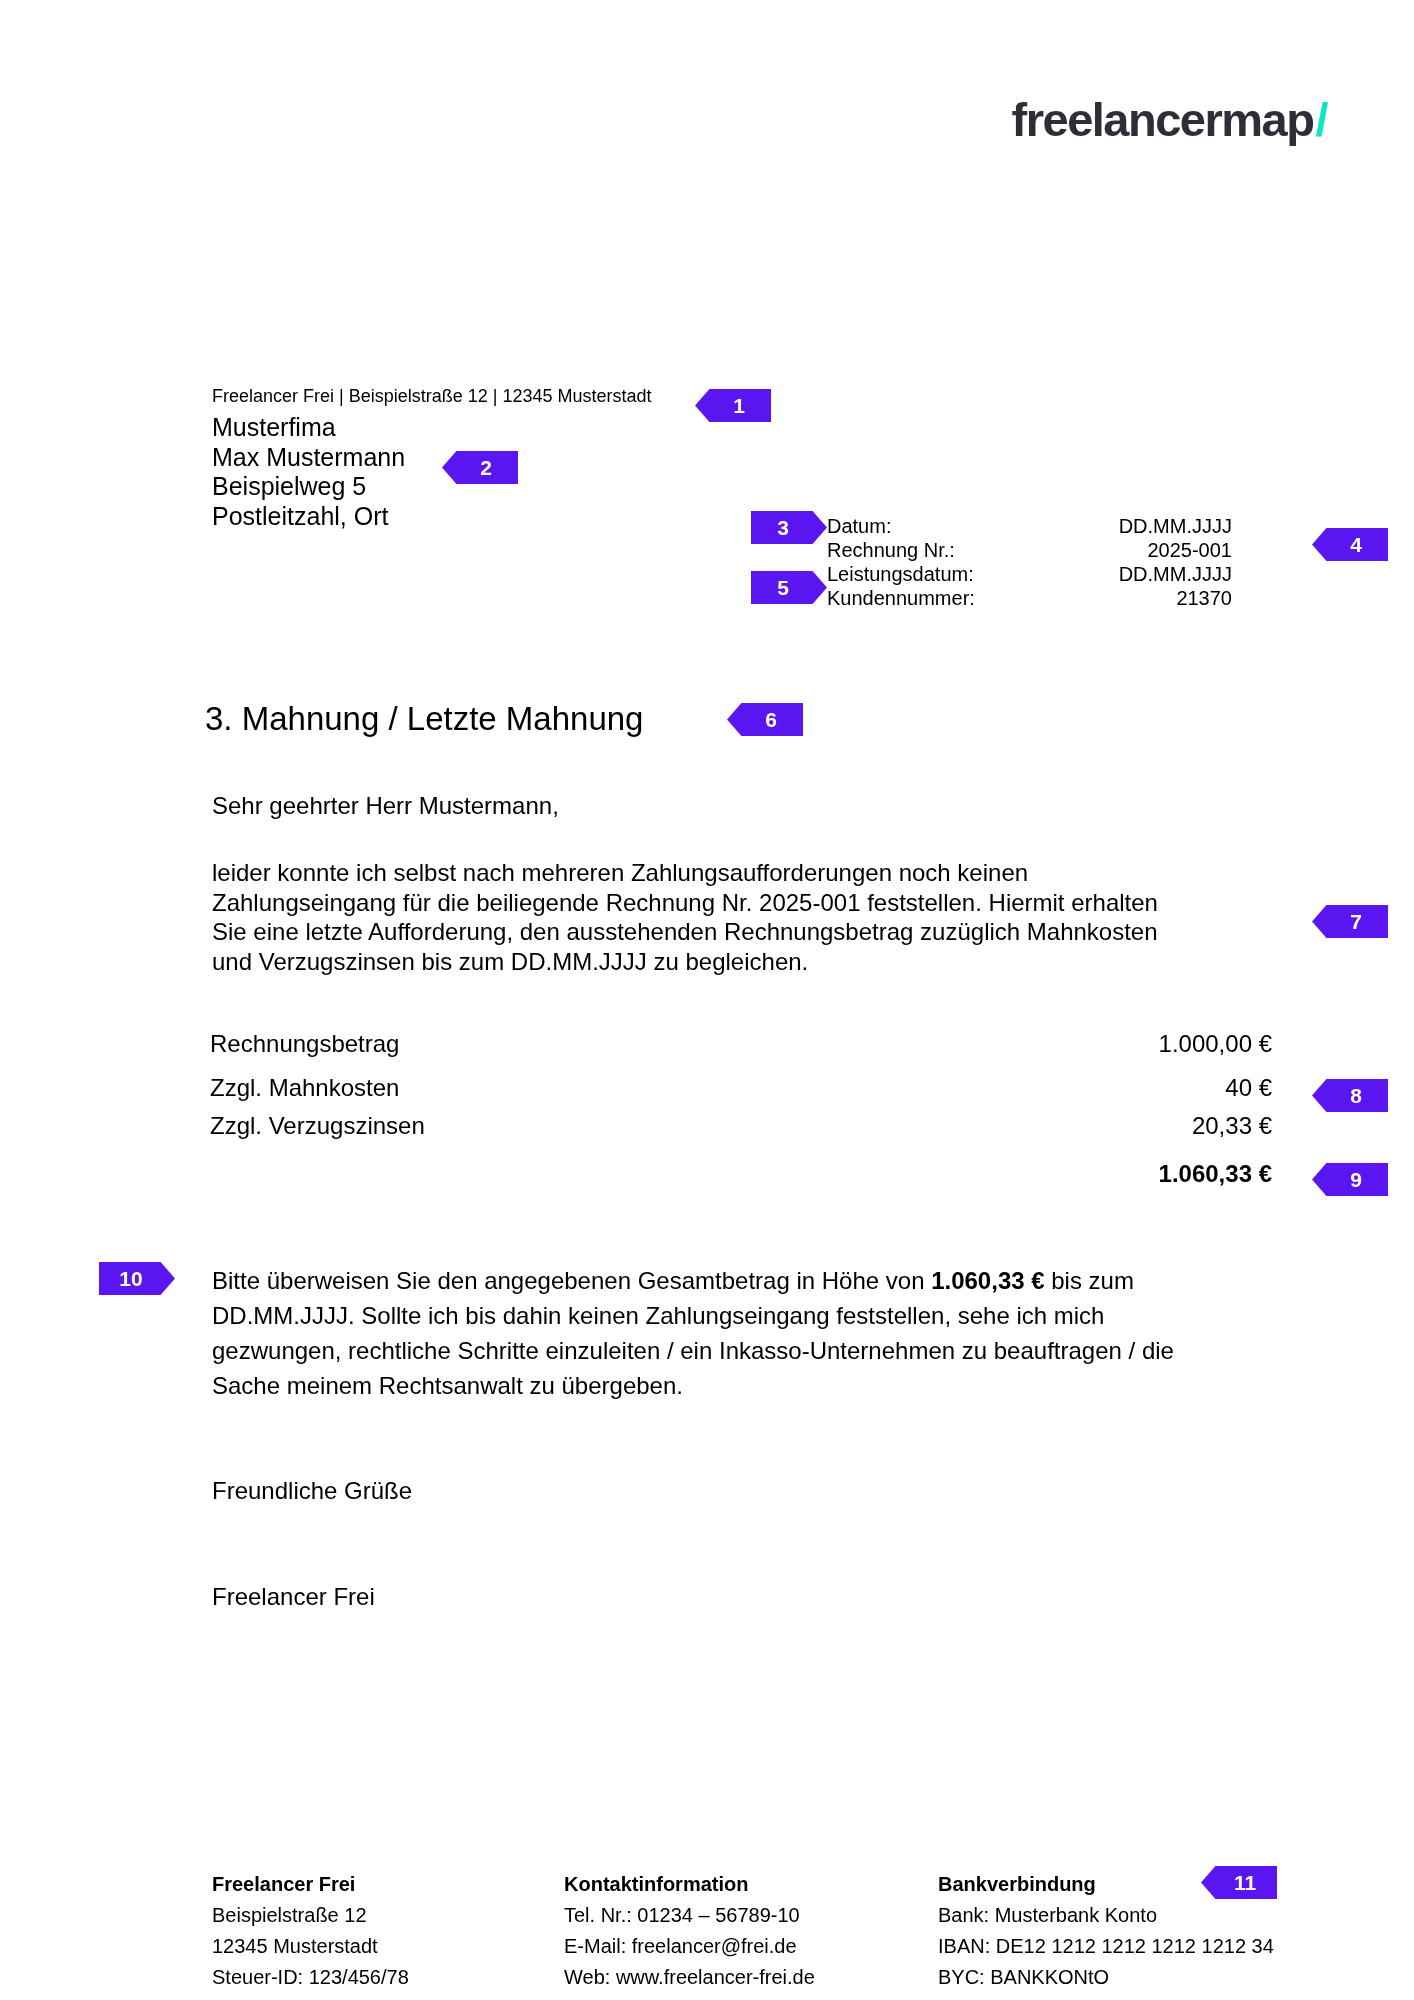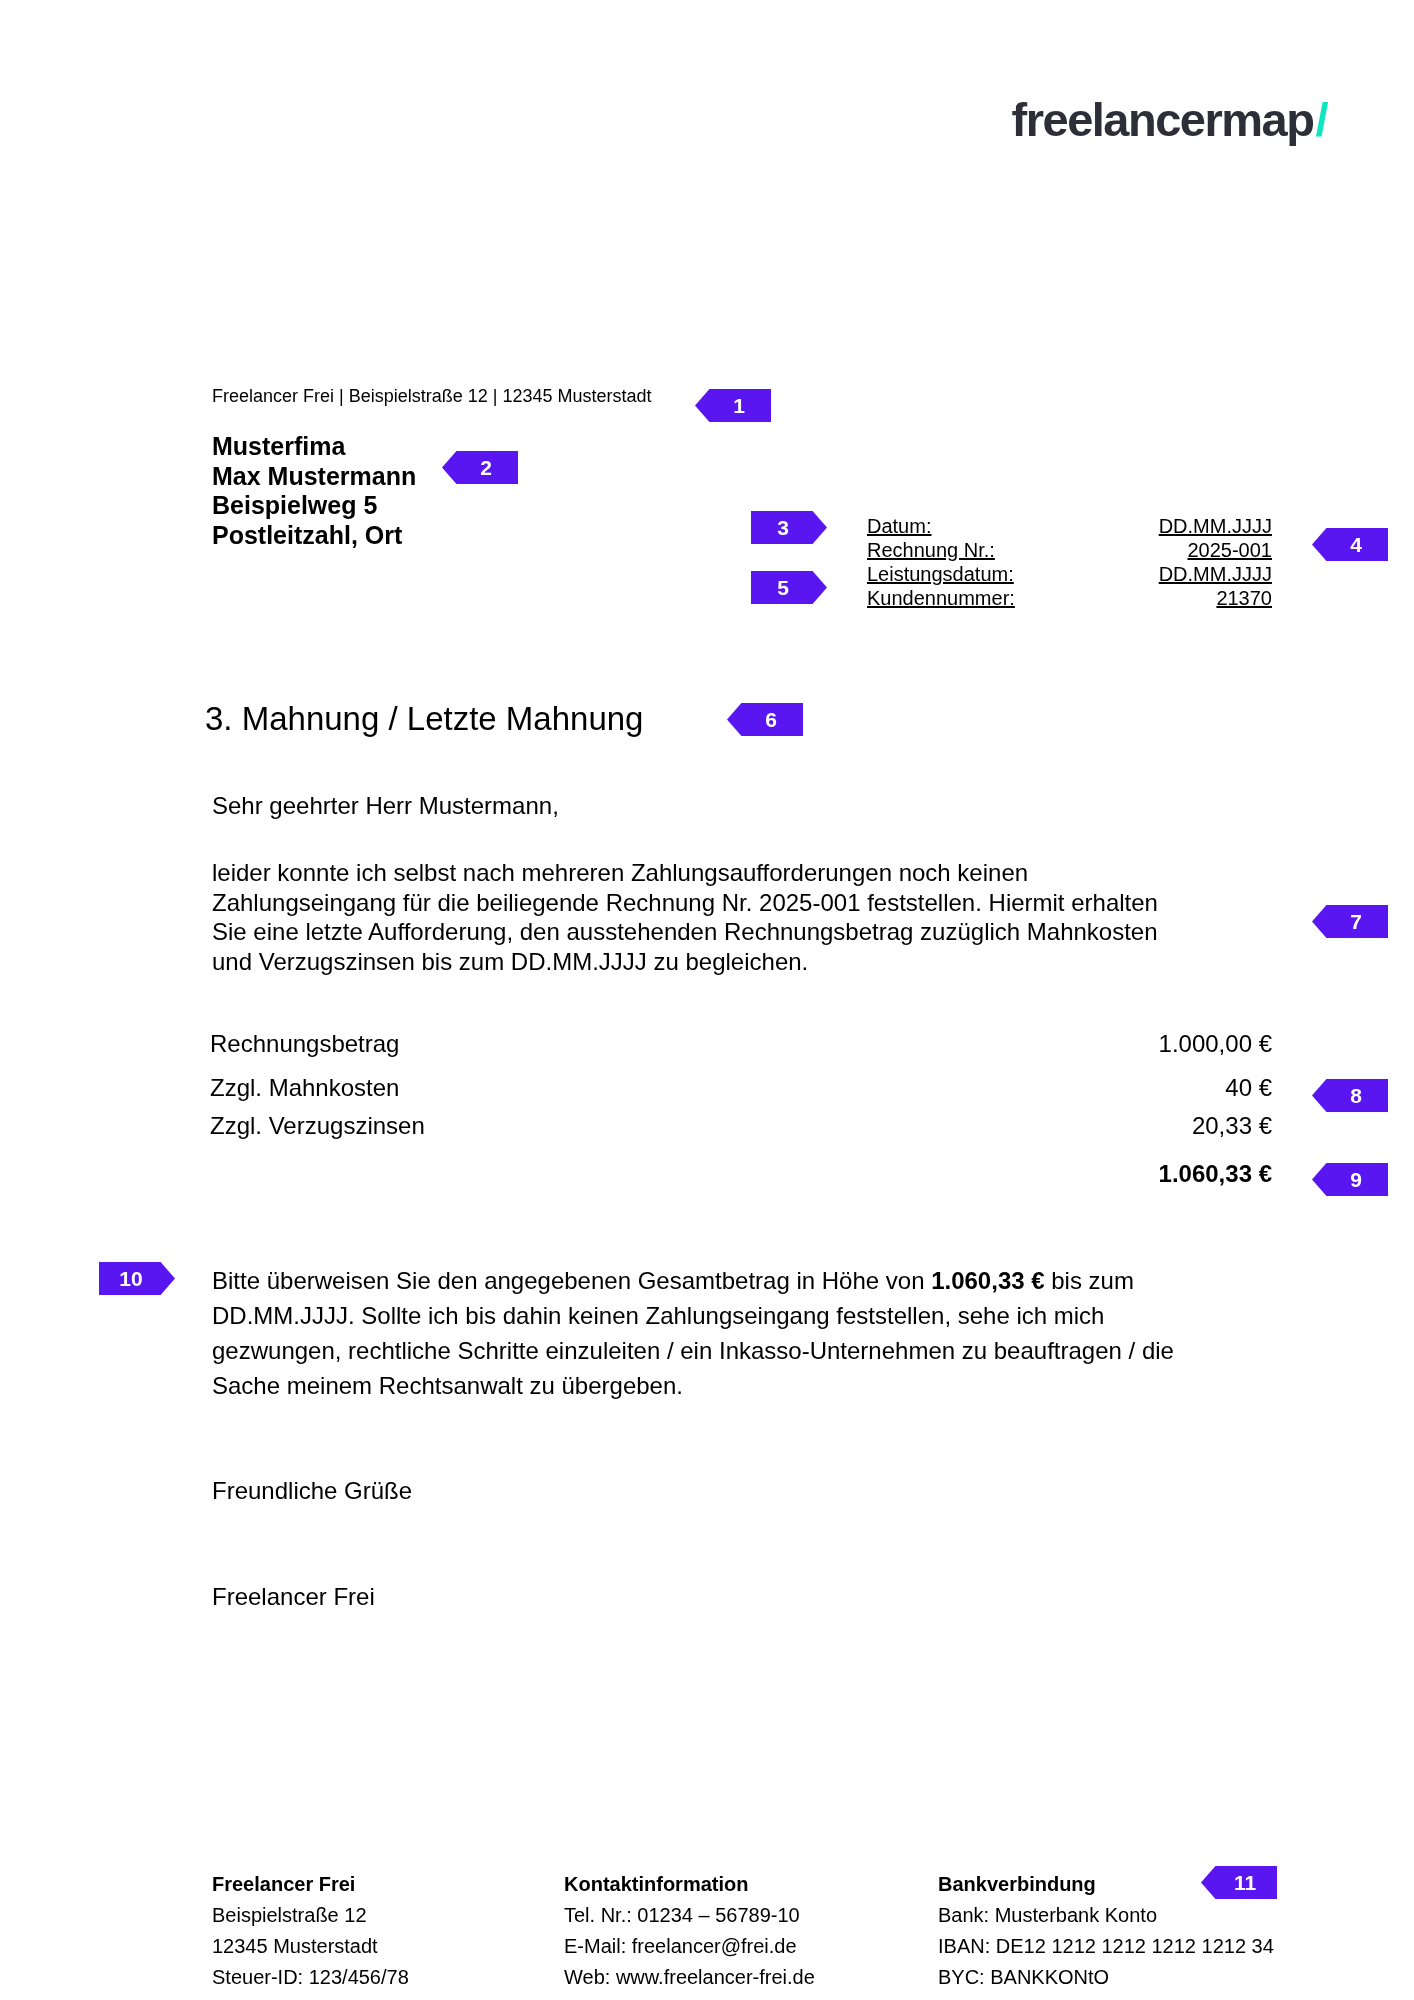--- a/index.html
+++ b/index.html
@@ -6,23 +6,23 @@
   .page{
     position:relative;width:1414px;height:2000px;background:#ffffff;
     font-family:"Liberation Sans",sans-serif;color:#000000;overflow:hidden;margin-left:35px;
   }
   .abs{position:absolute;}
   
   .logo{top:92px;right:122px;font-size:47px;font-weight:600;letter-spacing:-1.5px;color:#2e2e38;white-space:nowrap;}
   .logo .slash{font-weight:700;color:#0fe5c1;margin-left:2px;}
   
   .sender{left:177px;top:386px;font-size:18px;white-space:nowrap;}
-  .recipient{left:177px;top:432px;font-size:25px;line-height:29.5px;font-weight:bold;}
+  .recipient{left:177px;top:413px;font-size:25px;line-height:29.5px;}
   
-  .meta{left:832px;top:514px;width:405px;font-size:20px;line-height:24px;text-decoration:underline;}
+  .meta{left:792px;top:514px;width:405px;font-size:20px;line-height:24px;}
   .meta-row{display:flex;justify-content:space-between;}
   .meta-row .val{text-align:right;}
   
   .heading{left:170px;top:700px;font-size:33px;font-weight:normal;white-space:nowrap;}
   
   .salutation{left:177px;top:792px;font-size:24px;}
   .para{font-size:24px;white-space:pre-line;width:1100px;}
   .para1{left:177px;top:858px;line-height:29.5px;}
   .para2{left:177px;top:1263px;line-height:35px;}
   .para b{font-weight:bold;}

